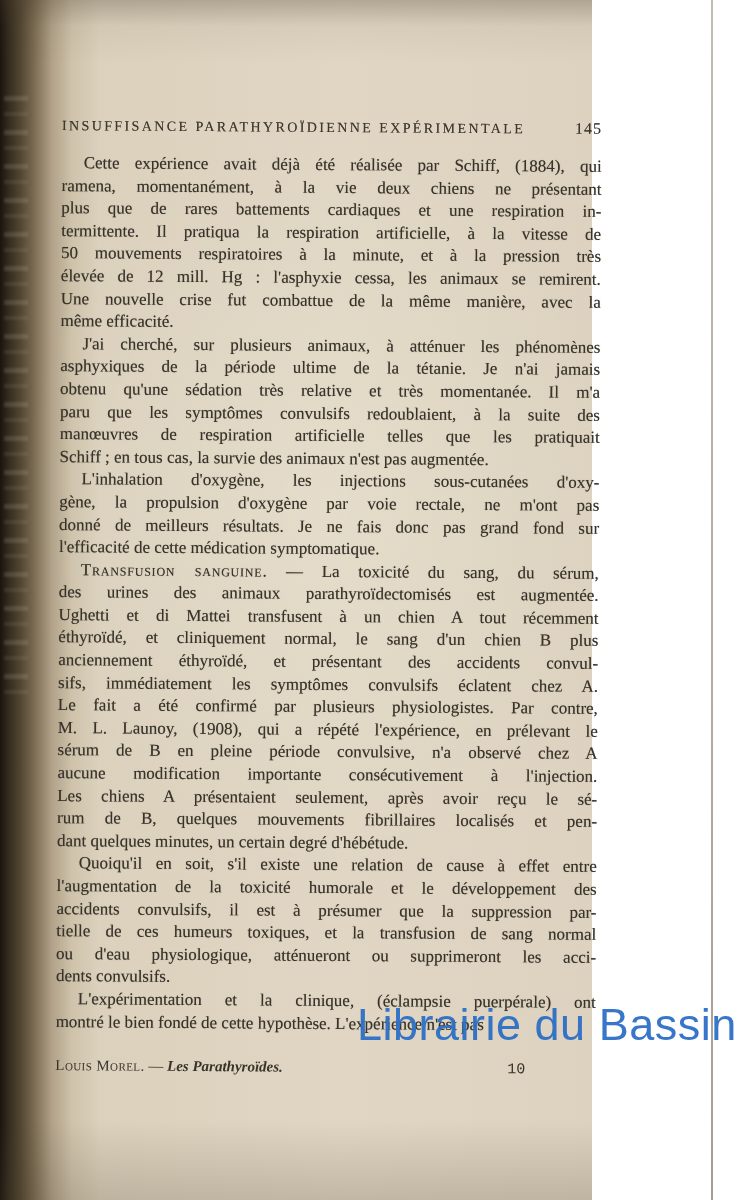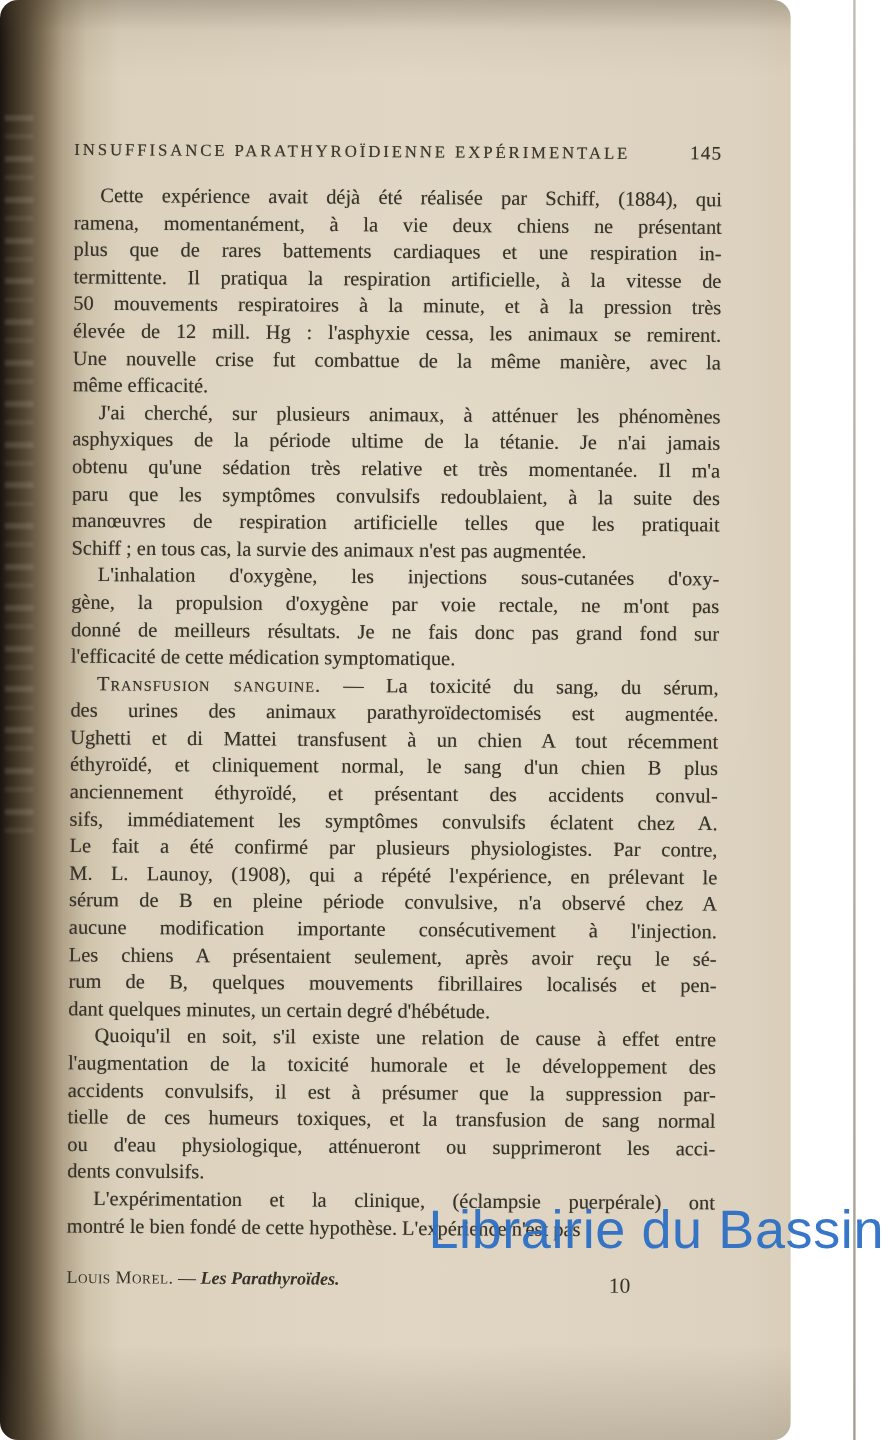--- a/index.html
+++ b/index.html
@@ -1,25 +1,24 @@
 <!DOCTYPE html>
 <html><head>
 <meta charset="utf-8">
 <style>
   * { margin:0; padding:0; box-sizing:border-box; }
   html, body { width:746px; height:1200px; }
   body { font-family:"Liberation Serif", serif; overflow:hidden; }
 
   .scan {
-    position:relative; width:659px; height:1200px;
+    position:relative; width:592px; height:1200px;
     background:
       radial-gradient(ellipse 430px 540px at 54% 42%, rgba(255,252,244,0.16), rgba(255,252,244,0) 70%),
       linear-gradient(180deg, rgba(72,60,42,0.30) 0px, rgba(72,60,42,0.06) 26px, rgba(0,0,0,0) 64px, rgba(0,0,0,0) 1120px, rgba(72,60,42,0.20) 1200px),
       linear-gradient(90deg, #191410 0px, #332a1e 8px, #514532 20px, #7a6b52 34px, #b1a289 52px, #cfc3ab 72px, #dbd1bd 100px, #e0d6c3 340px, #dcd2bf 620px, #d5cab4 696px, #c6b9a0 714px, #cdc0a8 724px, #c2b499 746px);
-    border-radius: 15px;
   }
 
   .edge-marks {
     position:absolute; left:4px; top:96px; width:24px; height:610px;
     background:repeating-linear-gradient(180deg,
       rgba(216,205,184,0.16) 0 5px, rgba(0,0,0,0) 5px 16px,
       rgba(216,205,184,0.10) 16px 20px, rgba(0,0,0,0) 20px 34px);
     filter:blur(1.2px);
   }
   .edge-line {
@@ -43,21 +42,21 @@
     text-shadow:0 0 0.7px rgba(56,51,42,0.55);
     white-space:normal;
   }
   .page-body .line.last { text-align-last:left; }
   .page-body .line.first { text-indent:22px; }
   .sc { font-variant:small-caps; letter-spacing:0.8px; }
 
   .footer { position:relative; margin-top:24px; font-size:15px; }
   .footer .author { font-variant:small-caps; letter-spacing:0.4px;margin-top:28px; }
   .footer .work { font-style:italic;font-weight:bold; }
-  .footer .sig { position:absolute; left:452px; top:1px; font-size:18px; }
+  .footer .sig { position:absolute; left:452px; top:1px; font-size:15px;font-family:Liberation Mono, monospace; }
 
   .watermark {
     position:absolute; left:357px; top:999px; z-index:5;
     font-family:"Liberation Sans", sans-serif;
     font-size:45px; letter-spacing:0.5px; white-space:nowrap;
     opacity:0.95;
   }
 </style>
 </head>
 <body>

